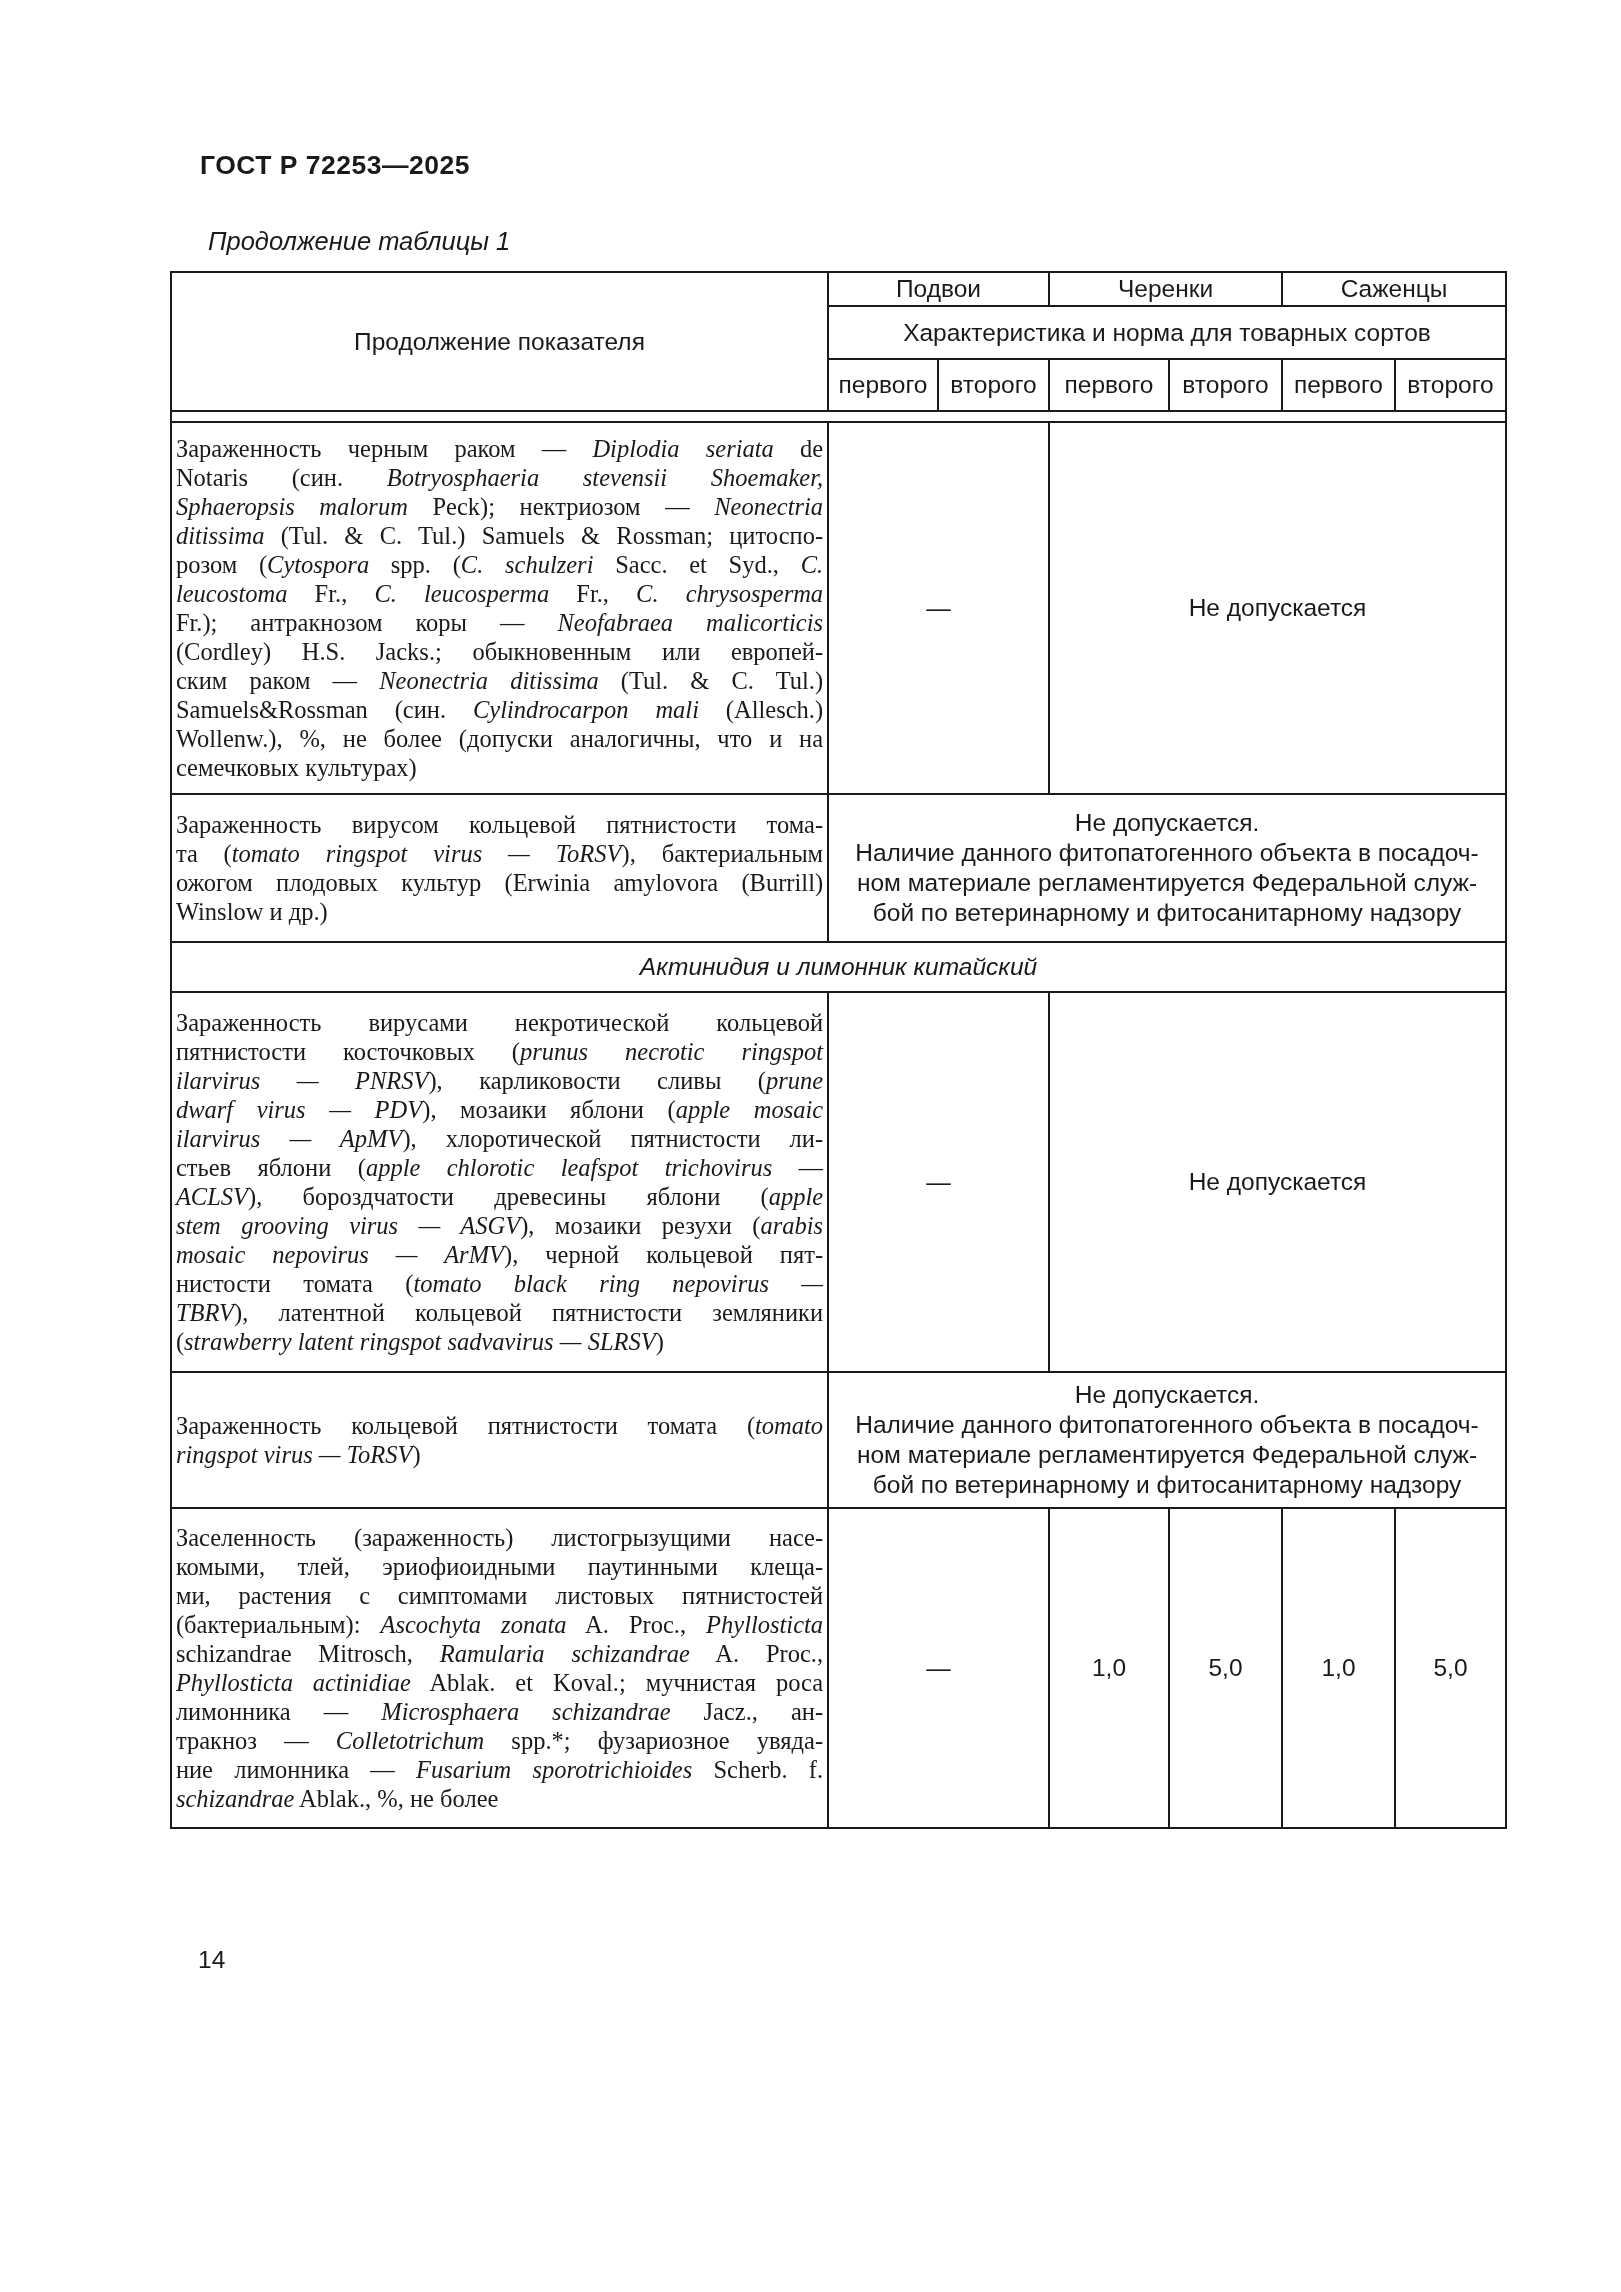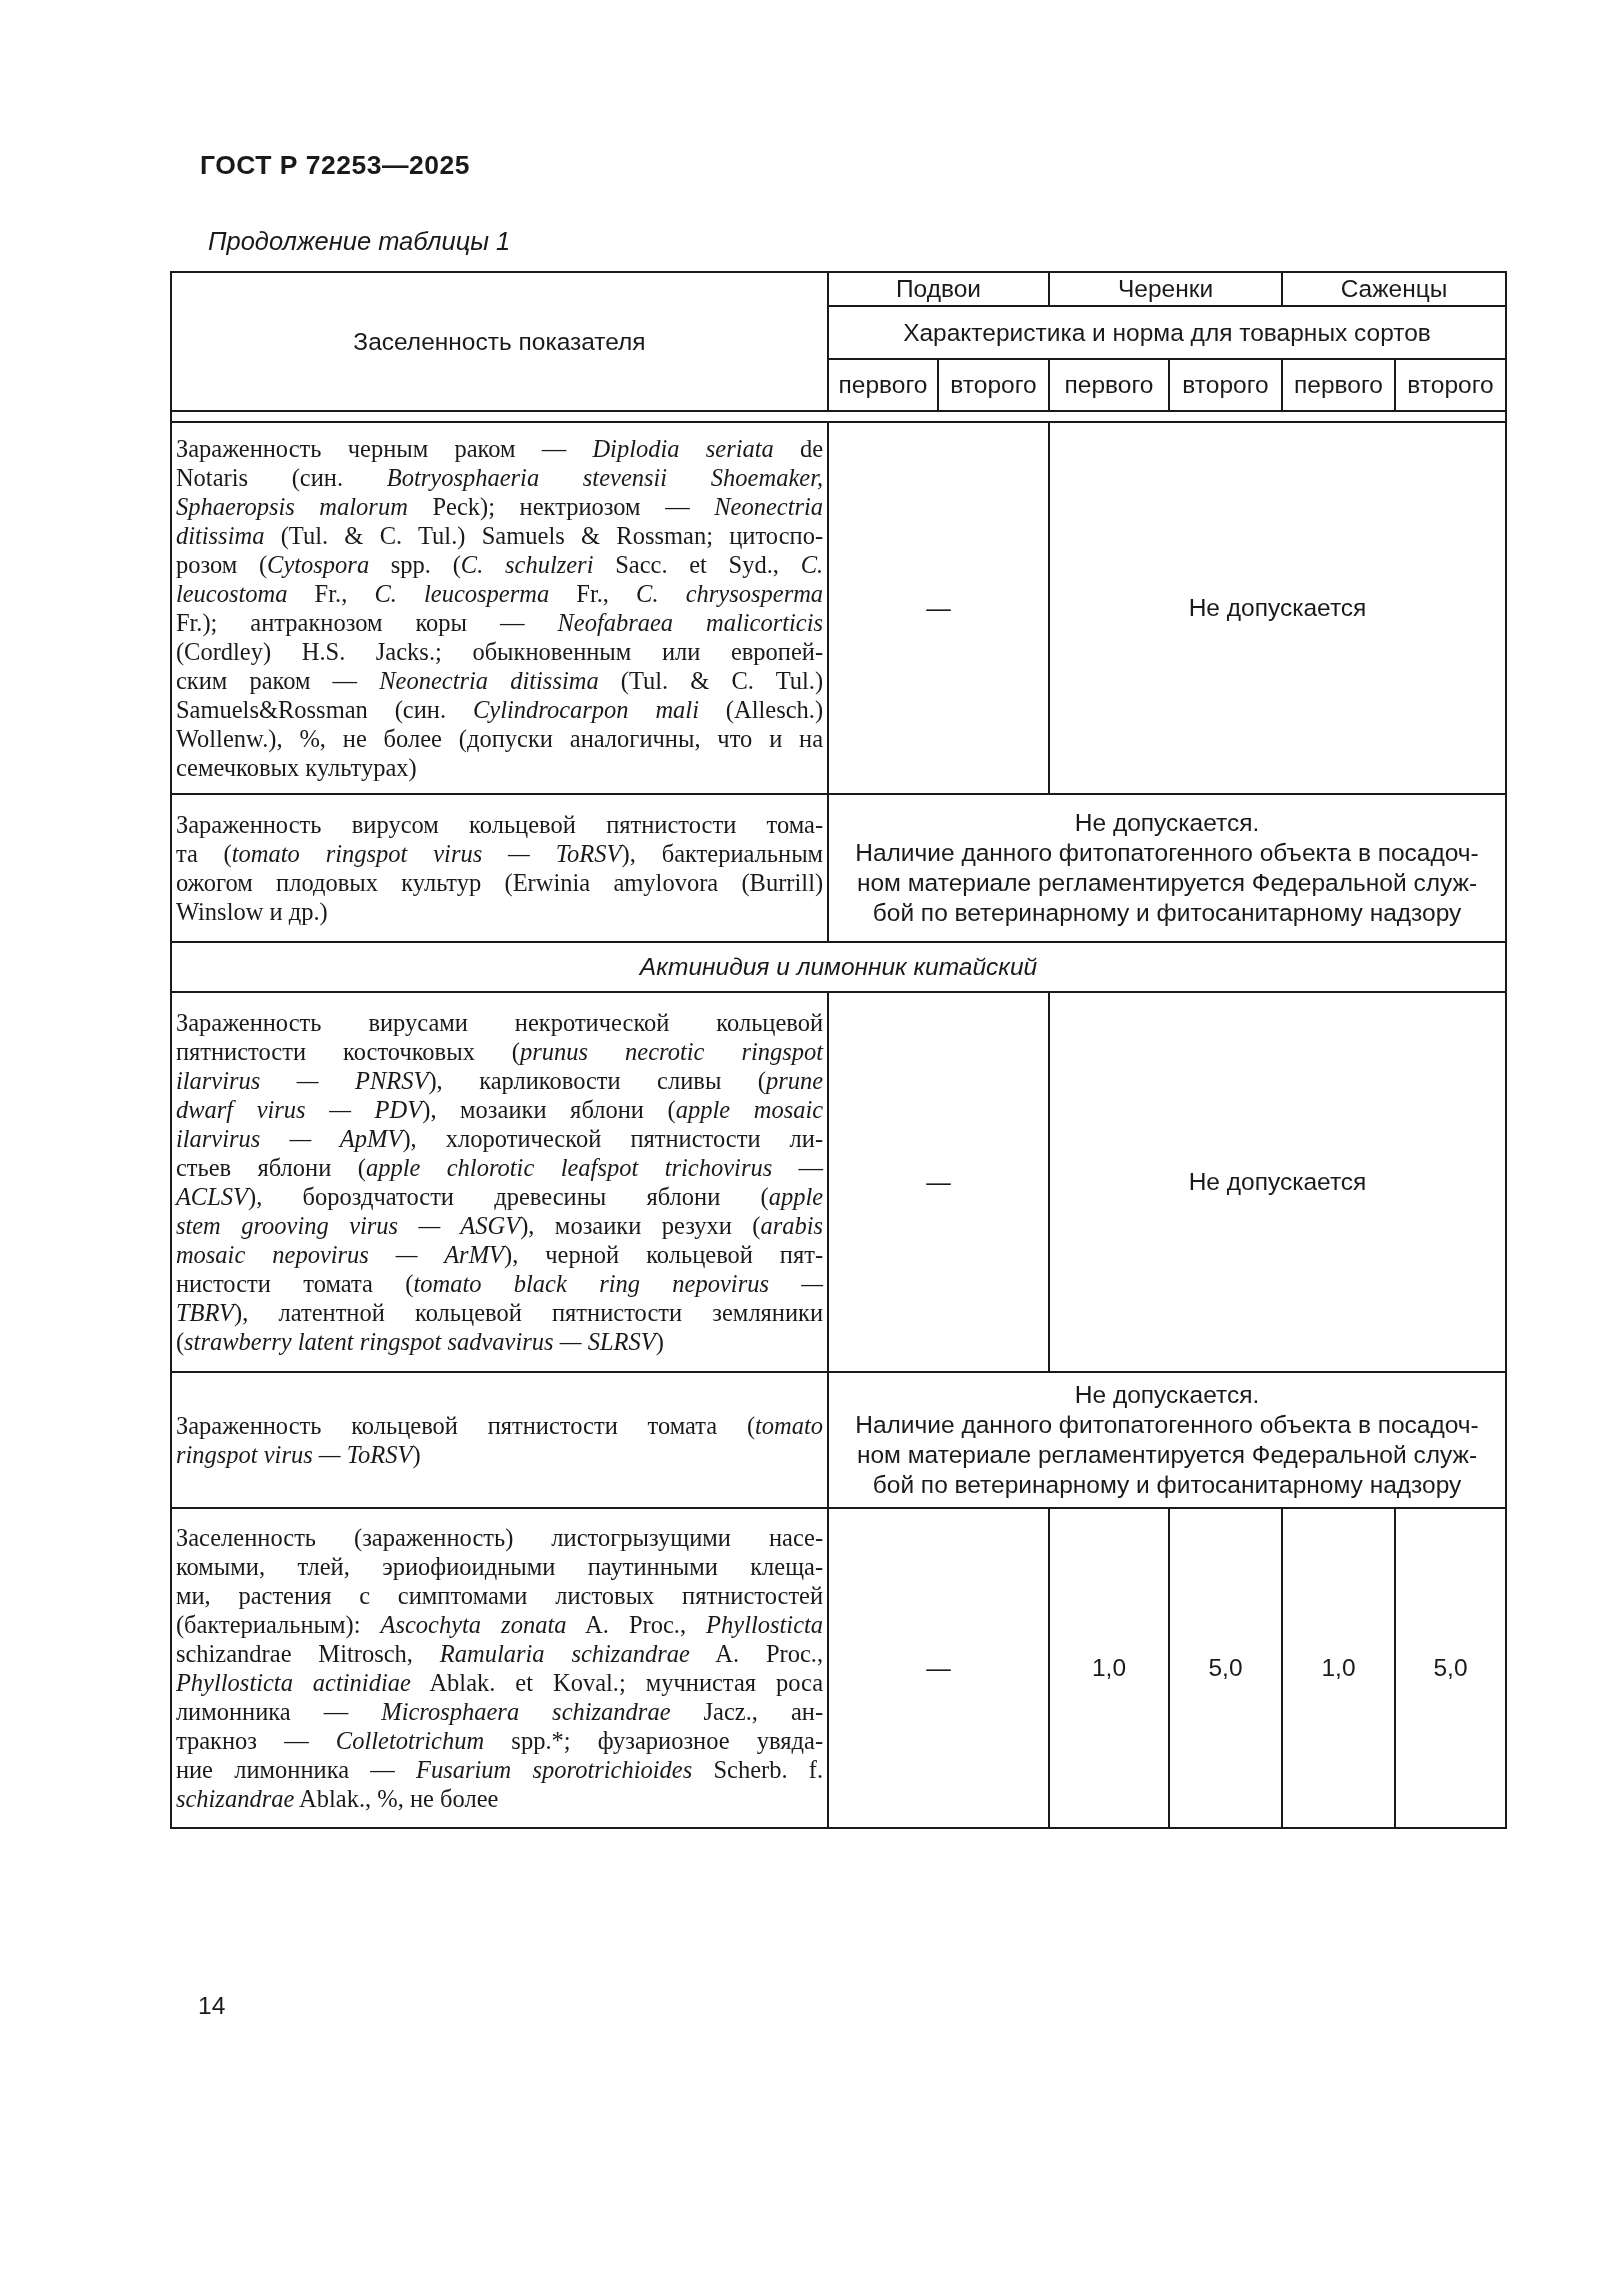--- a/index.html
+++ b/index.html
@@ -50,21 +50,21 @@
     text-align-last: justify;
     white-space: nowrap;
     font-family: Liberation Serif, serif;
   }
   td.name-cell .rl.last { text-align-last: left; }
   td.name-cell i { font-style: italic; }
   td.val-cell { text-align: center; }
   td.val-cell .vl { line-height: 30px; white-space: nowrap; }
   td.section-cell { text-align: center; }
   .page-number {
-    position: absolute; left: 198px; top: 1992px;
+    position: absolute; left: 198px; top: 1946px;
     font-size: 24.5px;
   }
 </style>
 </head>
 <body>
 
 <div class="doc-code">ГОСТ Р 72253—2025</div>
 <div class="table-caption">Продолжение таблицы 1</div>
 
 <table class="gost">
@@ -72,21 +72,21 @@
     <col style="width:657px">
     <col style="width:110px">
       <col style="width:111px">
     <col style="width:120px">
       <col style="width:113px">
     <col style="width:113px">
       <col style="width:111px">
   </colgroup>
   <thead>
     <tr>
-      <td rowspan="3" style="height:44px">Заселенность показателя</td>
+      <td rowspan="3" style="height:44px">Продолжение показателя</td>
       <td colspan="2">Подвои</td>
       <td colspan="2">Черенки</td>
       <td colspan="2">Саженцы</td>
     </tr>
     <tr>
       <td colspan="6" style="height:47px">Характеристика и норма для товарных сортов</td>
     </tr>
     <tr>
       <td style="height:46px">первого</td>
       <td>второго</td>

